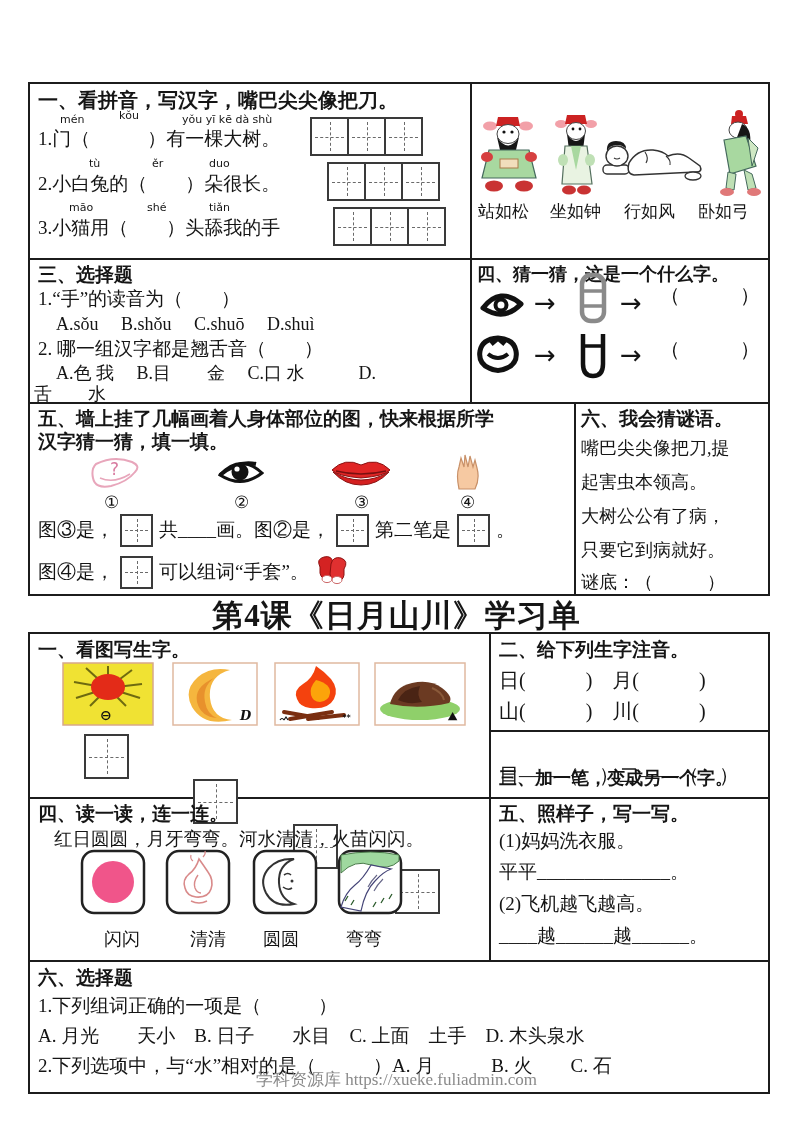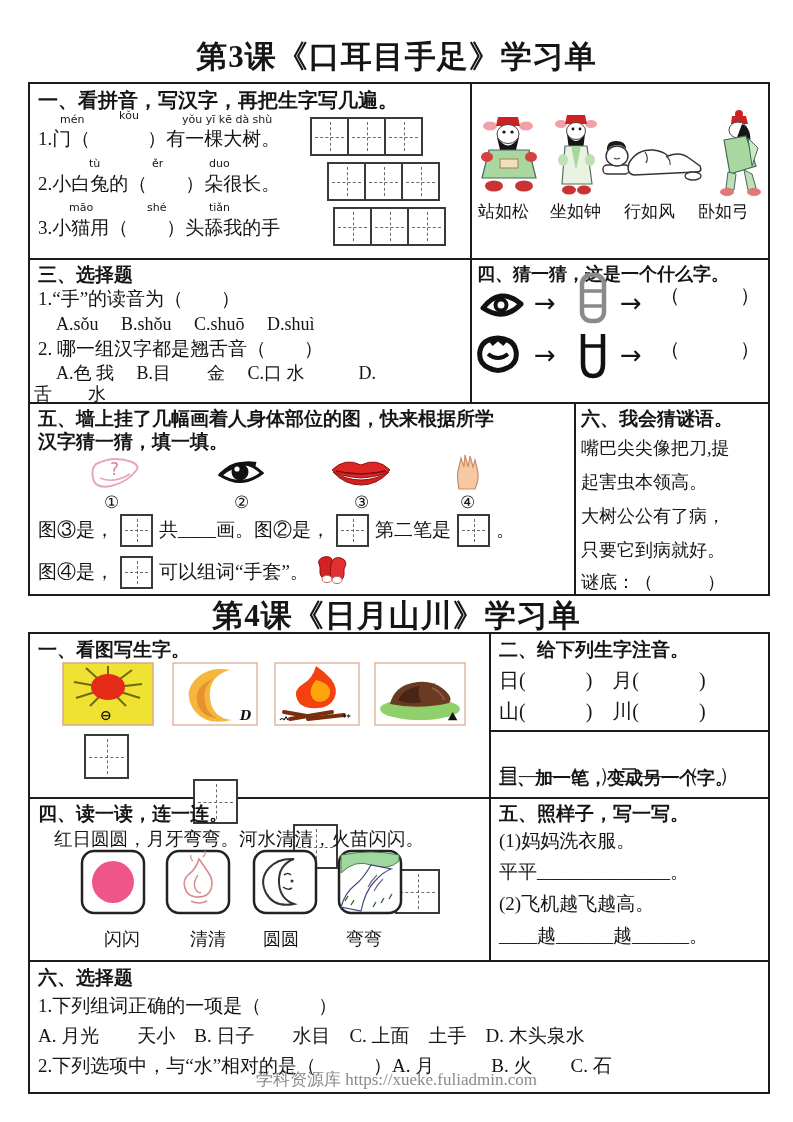--- a/index.html
+++ b/index.html
@@ -22,31 +22,30 @@
   .lbl{font-size:17px;white-space:nowrap;}
   .arrow{font-size:26px;line-height:1;font-family:"DejaVu Sans",sans-serif;}
   .footer{position:absolute;left:0;width:100%;text-align:center;color:#8a8a8a;font-size:17px;}
   .riddle{font-size:18px;white-space:nowrap;}
 </style>
 </head>
 <body>
 
 <div class="page">
 
-  <div class="title" style="top:36px;">第3课《口耳目手足》学习单</div>
 
   <div class="tbl" style="left:28px;top:82px;width:738px;height:510px;">
 
     <div class="hl" style="left:0;top:174px;width:738px;height:2px;"></div>
     <div class="hl" style="left:0;top:318px;width:738px;height:2px;"></div>
     <div class="vl" style="left:440px;top:0;width:2px;height:318px;"></div>
     <div class="vl" style="left:544px;top:318px;width:2px;height:192px;"></div>
 
     <div class="abs" style="left:0;top:0;width:440px;height:174px;">
-      <div class="hd abs" style="left:8px;top:3px;font-size:20px;">一、看拼音，写汉字，再把生字写几遍。</div>
+      <div class="hd abs" style="left:8px;top:3px;font-size:20px;">一、看拼音，写汉字，嘴巴尖尖像把刀。</div>
       <span class="py abs" style="left:30px;top:29px;">mén</span>
       <span class="py abs" style="left:89px;top:25px;text-align:right;">kǒu</span>
       <span class="py abs" style="left:152px;top:29px;">yǒu yī kē dà shù</span>
       <div class="txt abs" style="left:8px;top:42px;">1.门（　　　）有一棵大树。</div>
       <div class="strip abs" style="left:282px;top:33px;">
         <div class="tzg" style="width:39px;height:39px;"></div>
         <div class="tzg" style="width:39px;height:39px;"></div>
         <div class="tzg" style="width:39px;height:39px;"></div>
       </div>
       <span class="py abs" style="left:59px;top:73px;">tù</span>

